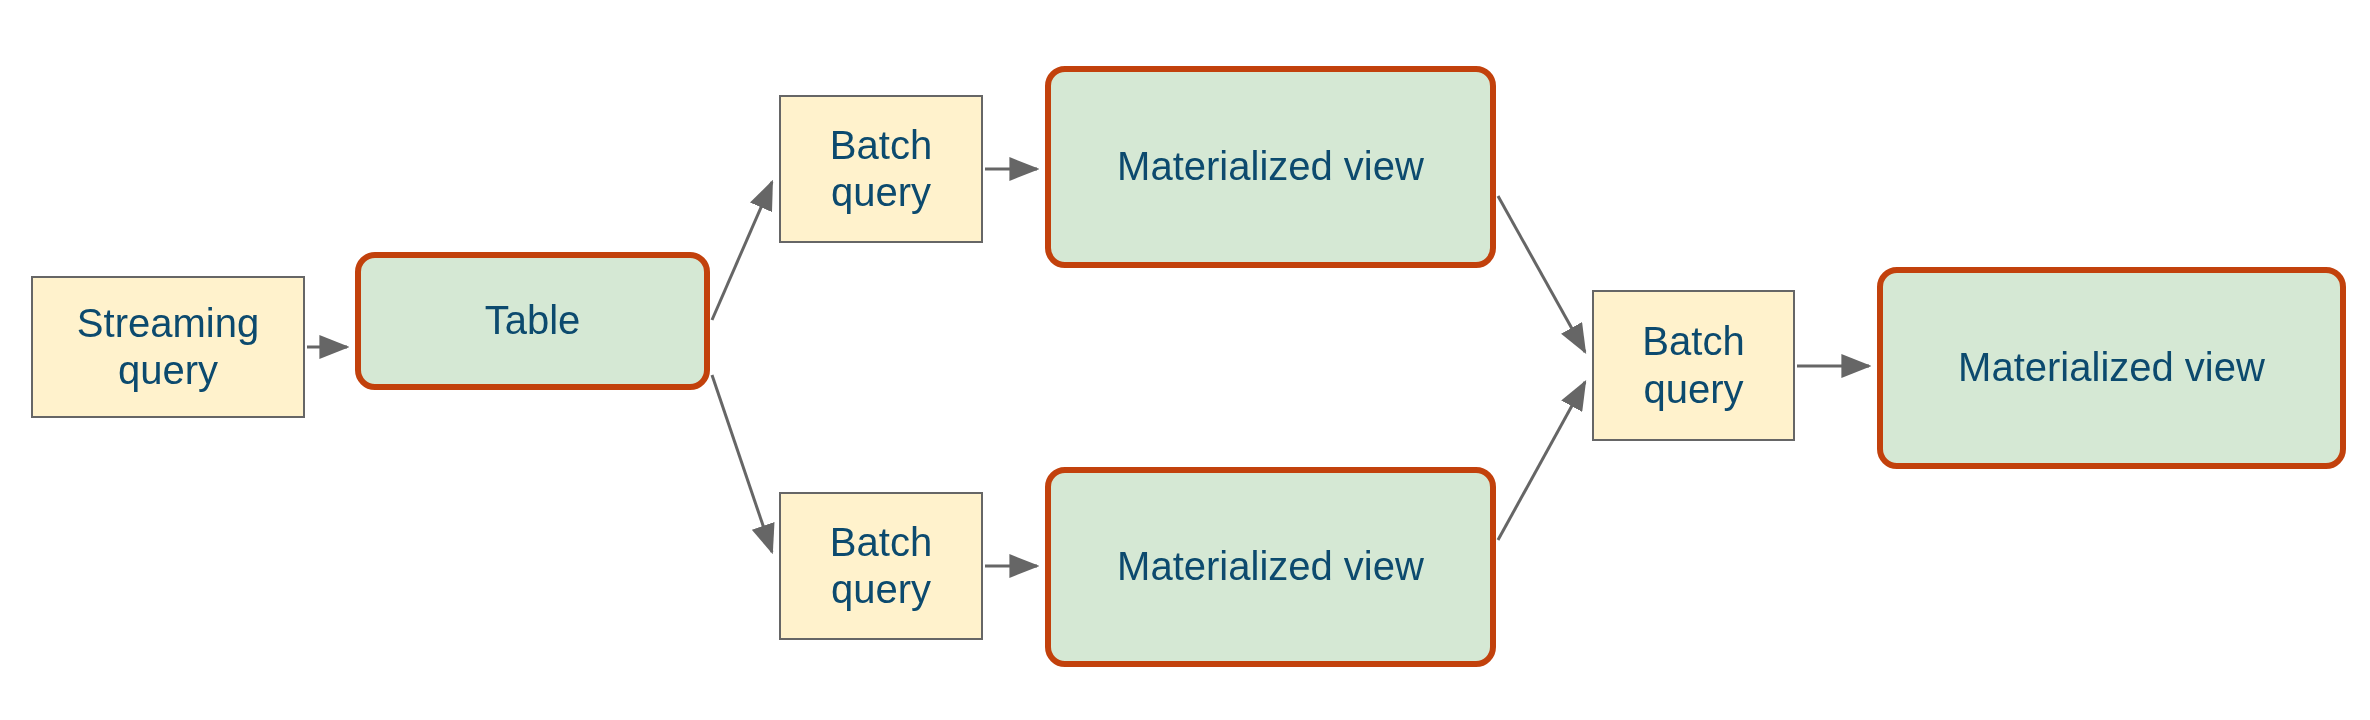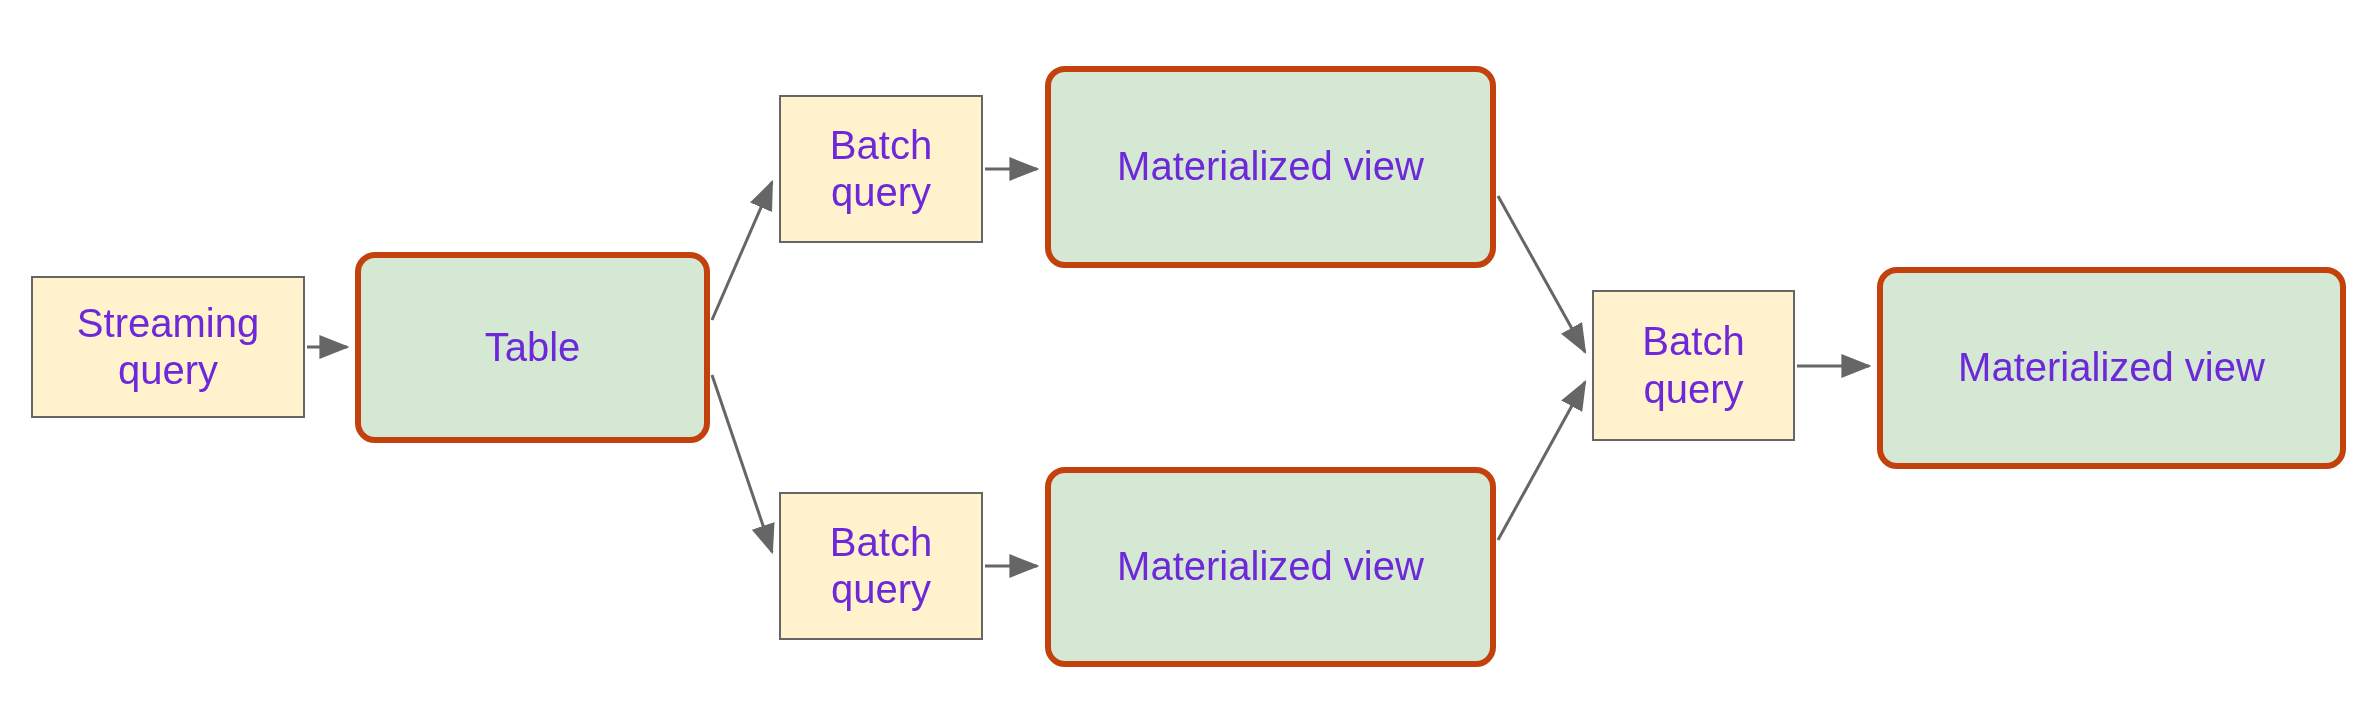--- a/index.html
+++ b/index.html
@@ -26,21 +26,21 @@
     height: 720px;
     pointer-events: none;
   }
   .node {
     position: absolute;
     box-sizing: border-box;
     display: flex;
     align-items: center;
     justify-content: center;
     text-align: center;
-    color: #6d28d9;
+    color: #0c4a6e;
     line-height: 1.18;
     white-space: pre-line;
     z-index: 2;
   }
   .node-process {
     background: #fff2cc;
     border: 2px solid #666666;
     border-radius: 0;
     font-size: 40px;
   }
@@ -98,21 +98,21 @@
     <g>
       <line x1="1797" y1="366" x2="1869" y2="366" stroke="#666666" stroke-width="3" marker-end="url(#arrowhead)"></line>
     </g>
   </svg>
 
   <div class="node node-process" style="left:31px; top:276px; width:274px; height:142px;">
     <span class="node-label">Streaming
 query</span>
   </div>
 
-  <div class="node node-store" style="left:355px; top:252px; width:355px; height:191px;">
+  <div class="node node-store" style="left:355px; top:252px; width:355px; height:138px;">
     <span class="node-label">Table</span>
   </div>
 
   <div class="node node-process" style="left:779px; top:95px; width:204px; height:148px;">
     <span class="node-label">Batch
 query</span>
   </div>
 
   <div class="node node-store" style="left:1045px; top:66px; width:451px; height:202px;">
     <span class="node-label">Materialized view</span>

